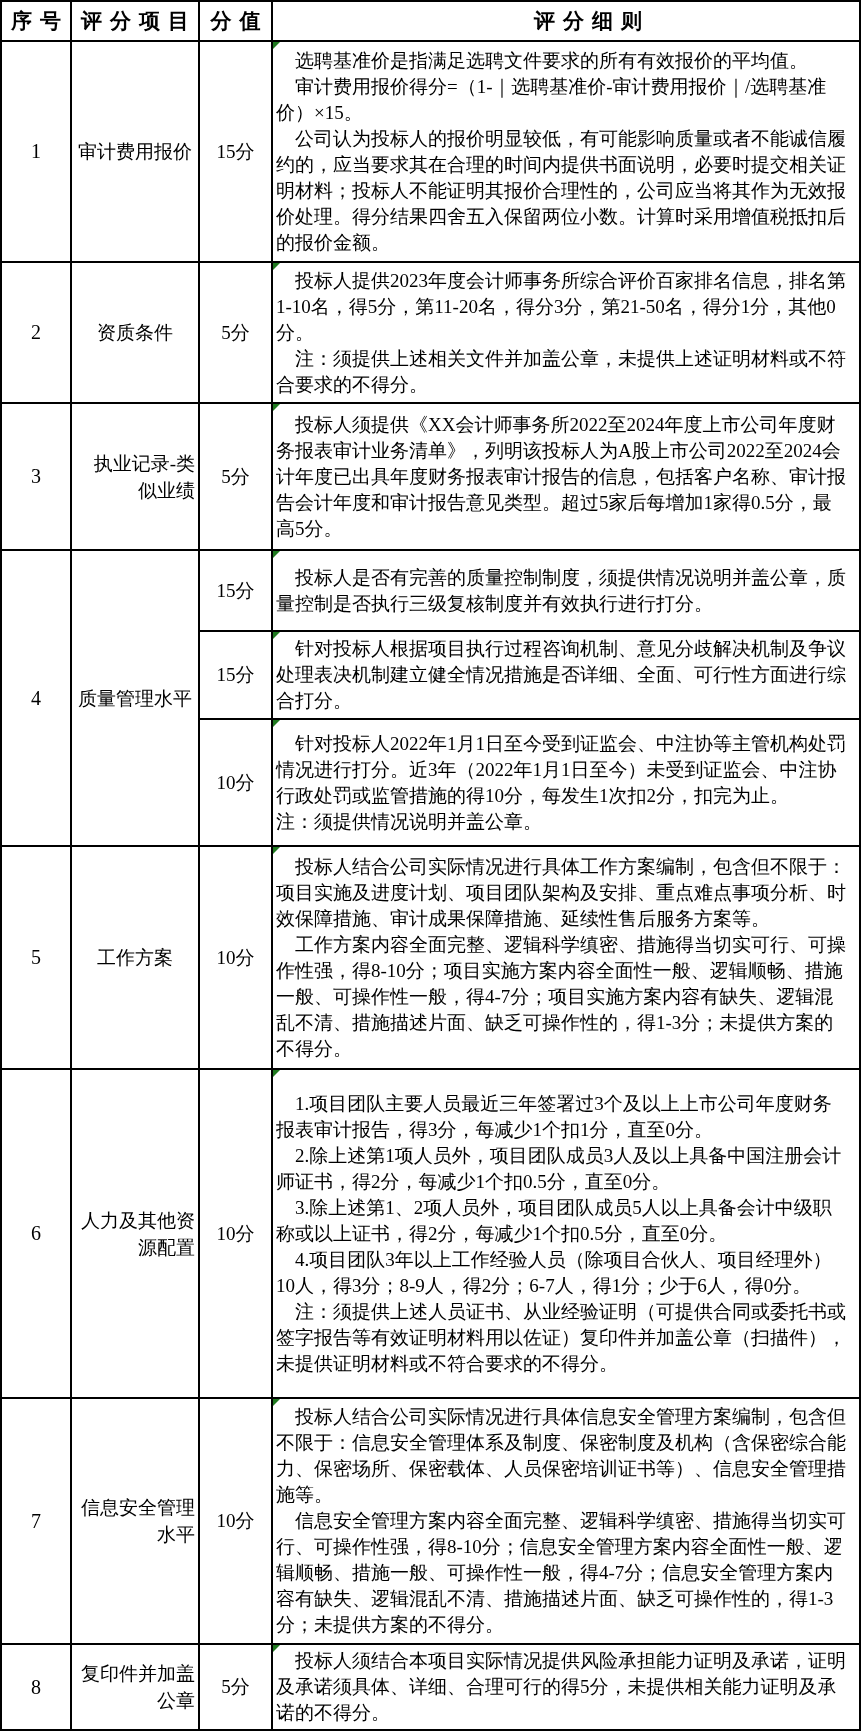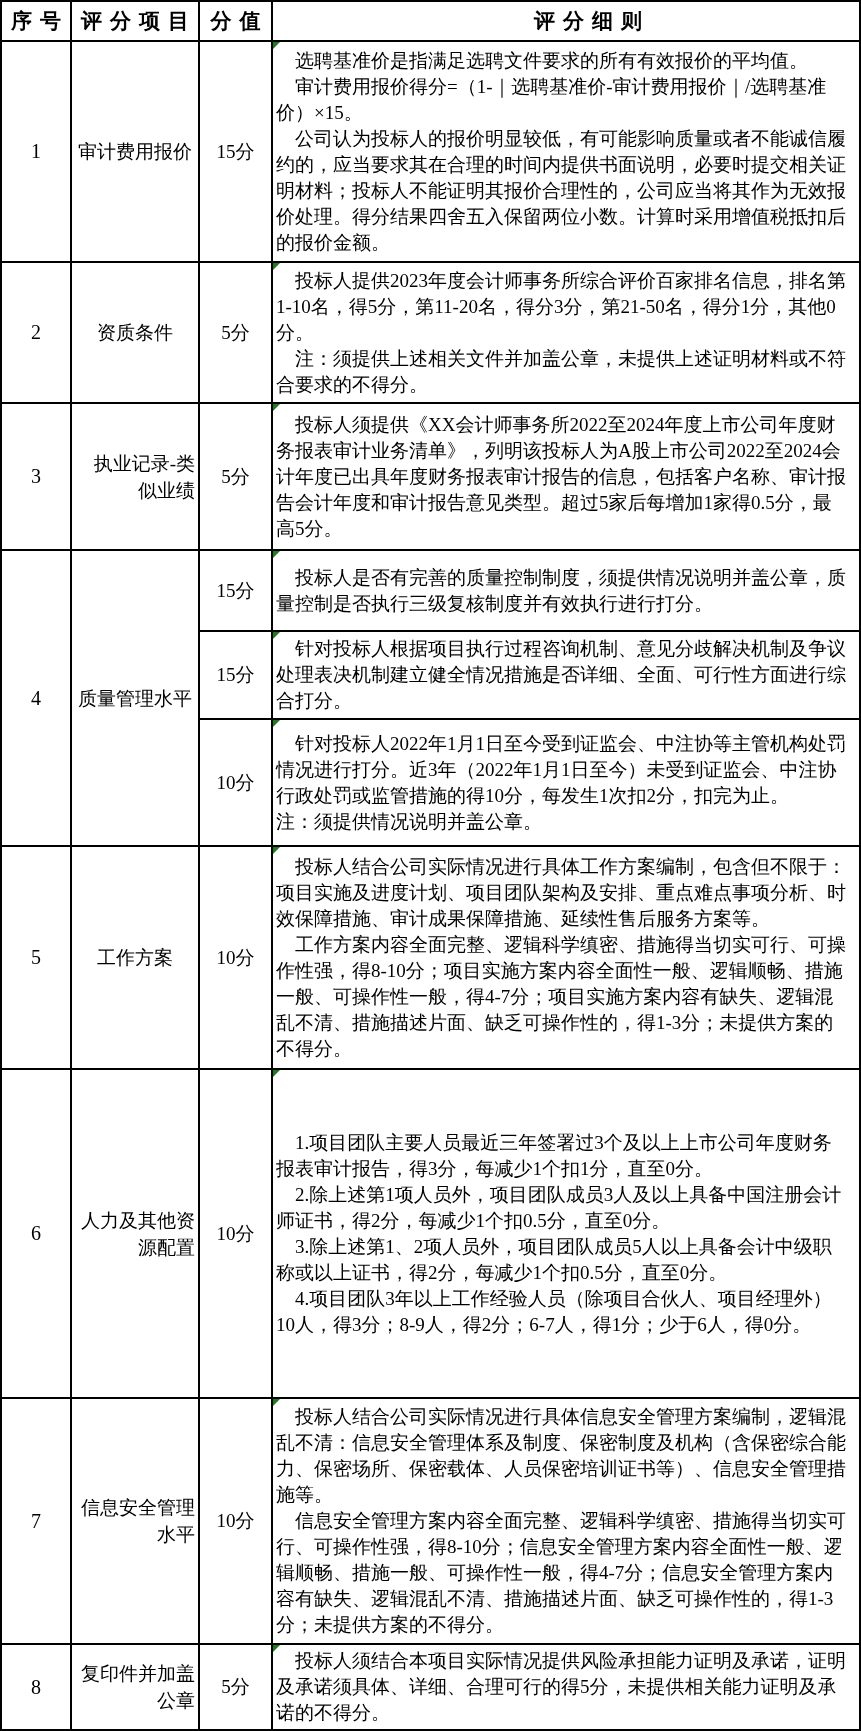--- a/index.html
+++ b/index.html
@@ -124,27 +124,28 @@
     </div>
     <div class="cell no">6</div>
     <div class="cell item">人力及其他资源配置</div>
     <div class="cell score">10分</div>
     <div class="cell detail lastcol">
       <span class="flag"></span>
       <div class="para">　1.项目团队主要人员最近三年签署过3个及以上上市公司年度财务报表审计报告，得3分，每减少1个扣1分，直至0分。</div>
       <div class="para">　2.除上述第1项人员外，项目团队成员3人及以上具备中国注册会计师证书，得2分，每减少1个扣0.5分，直至0分。</div>
       <div class="para">　3.除上述第1、2项人员外，项目团队成员5人以上具备会计中级职称或以上证书，得2分，每减少1个扣0.5分，直至0分。</div>
       <div class="para">　4.项目团队3年以上工作经验人员（除项目合伙人、项目经理外）10人，得3分；8-9人，得2分；6-7人，得1分；少于6人，得0分。</div>
+      <div class="para">　注：须提供上述人员证书、从业经验证明（可提供合同或委托书或签字报告等有效证明材料用以佐证）复印件并加盖公章（扫描件），未提供证明材料或不符合要求的不得分。</div>
     </div>
     <div class="cell no">7</div>
     <div class="cell item">信息安全管理水平</div>
     <div class="cell score">10分</div>
     <div class="cell detail lastcol">
       <span class="flag"></span>
-      <div class="para">　投标人结合公司实际情况进行具体信息安全管理方案编制，逻辑混乱不清：信息安全管理体系及制度、保密制度及机构（含保密综合能力、保密场所、保密载体、人员保密培训证书等）、信息安全管理措施等。</div>
+      <div class="para">　投标人结合公司实际情况进行具体信息安全管理方案编制，包含但不限于：信息安全管理体系及制度、保密制度及机构（含保密综合能力、保密场所、保密载体、人员保密培训证书等）、信息安全管理措施等。</div>
       <div class="para">　信息安全管理方案内容全面完整、逻辑科学缜密、措施得当切实可行、可操作性强，得8-10分；信息安全管理方案内容全面性一般、逻辑顺畅、措施一般、可操作性一般，得4-7分；信息安全管理方案内容有缺失、逻辑混乱不清、措施描述片面、缺乏可操作性的，得1-3分；未提供方案的不得分。</div>
     </div>
     <div class="cell no lastrow">8</div>
     <div class="cell item lastrow">复印件并加盖公章</div>
     <div class="cell score lastrow">5分</div>
     <div class="cell detail lastcol lastrow">
       <span class="flag"></span>
       <div class="para">　投标人须结合本项目实际情况提供风险承担能力证明及承诺，证明及承诺须具体、详细、合理可行的得5分，未提供相关能力证明及承诺的不得分。</div>
     </div>
   </div>

